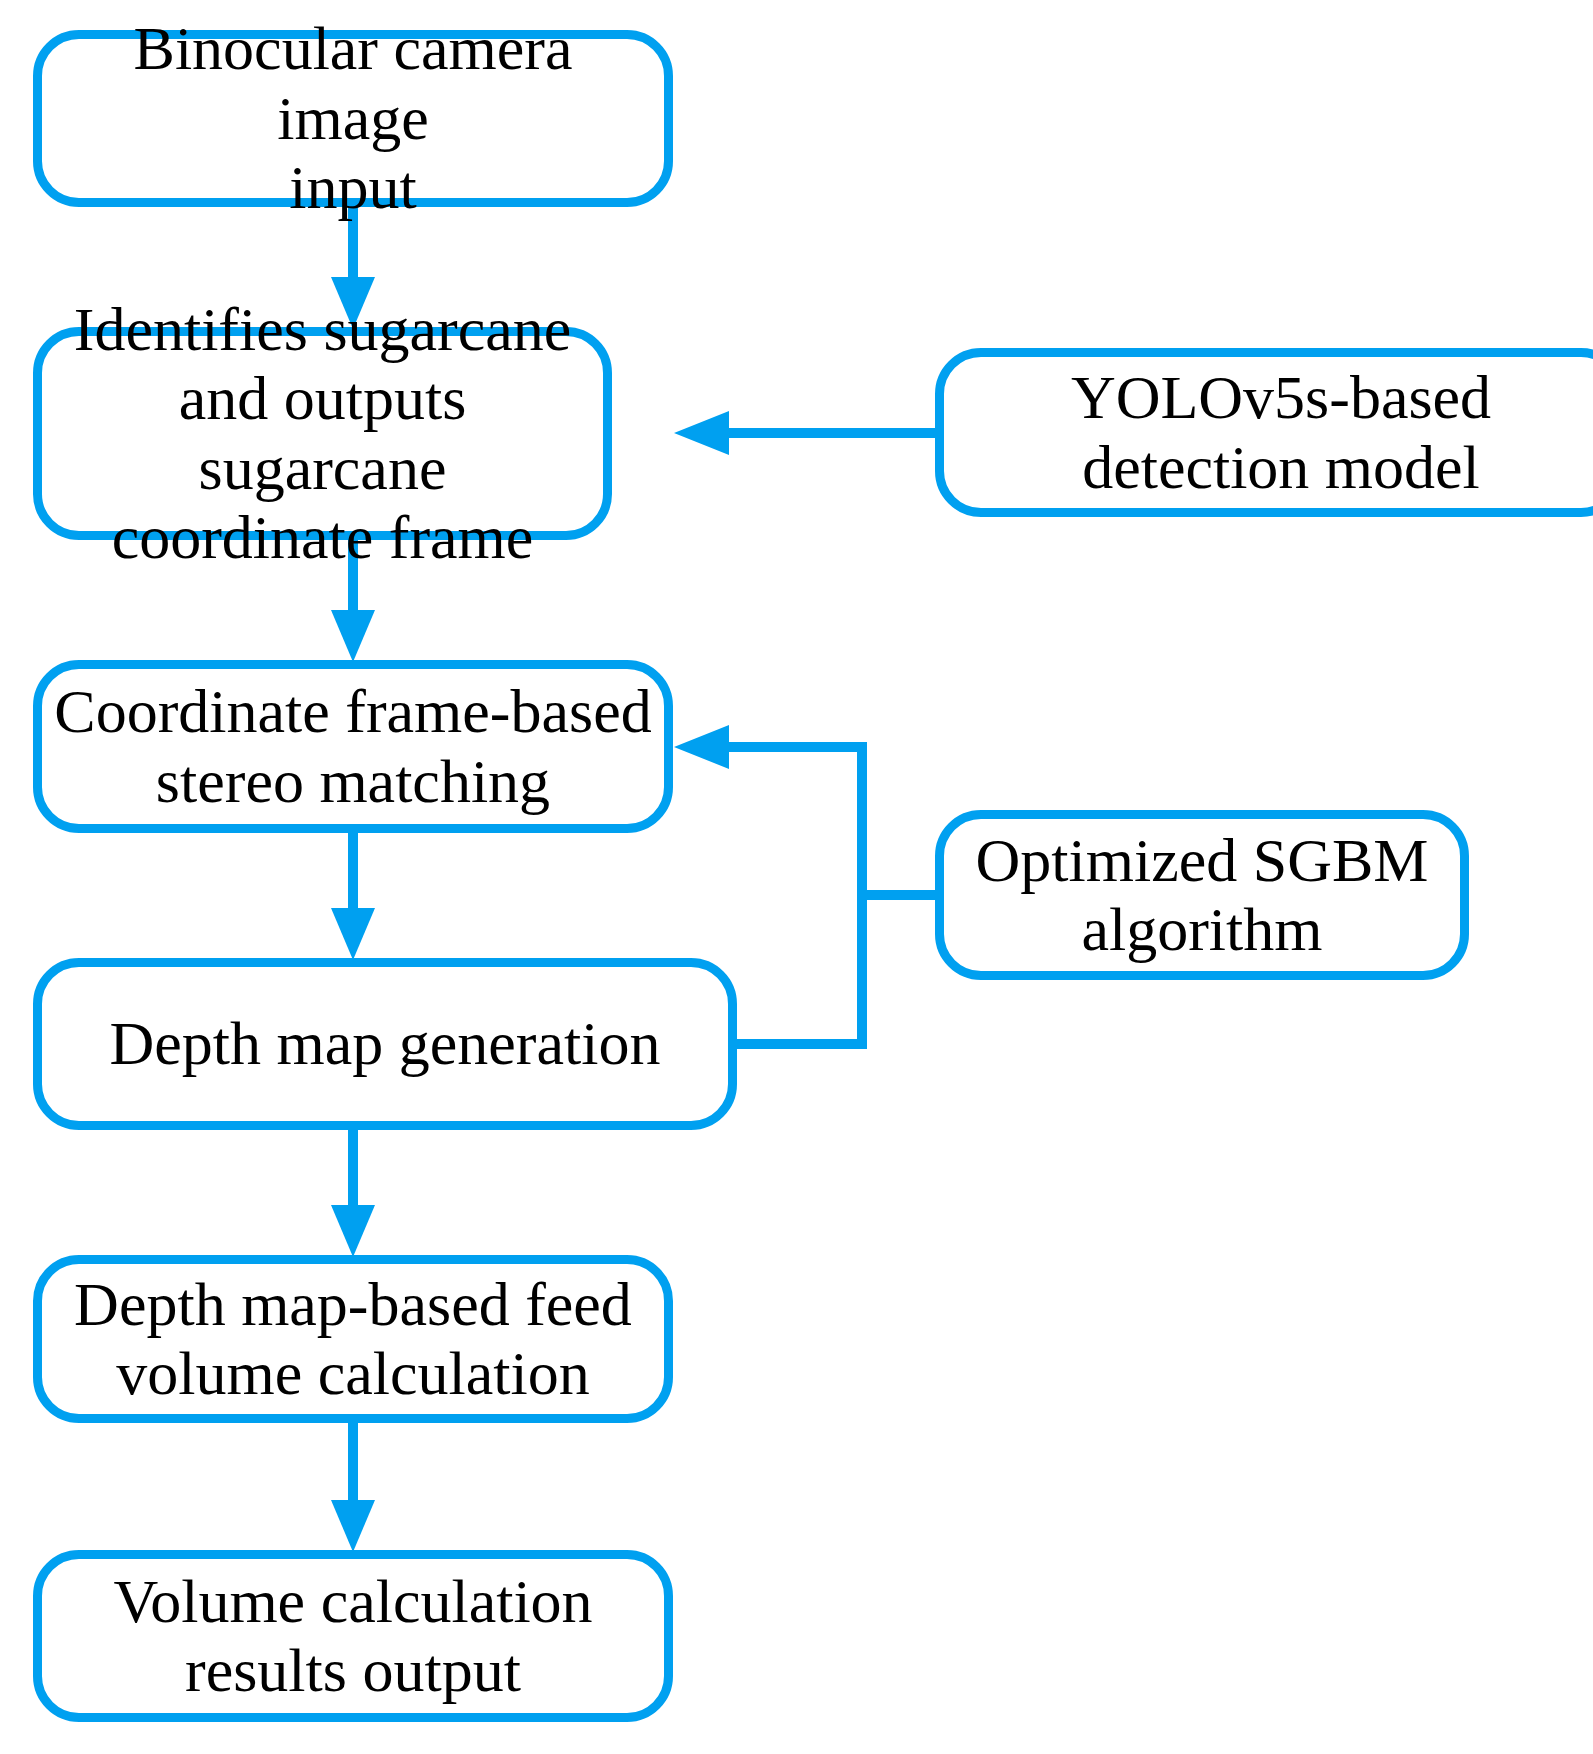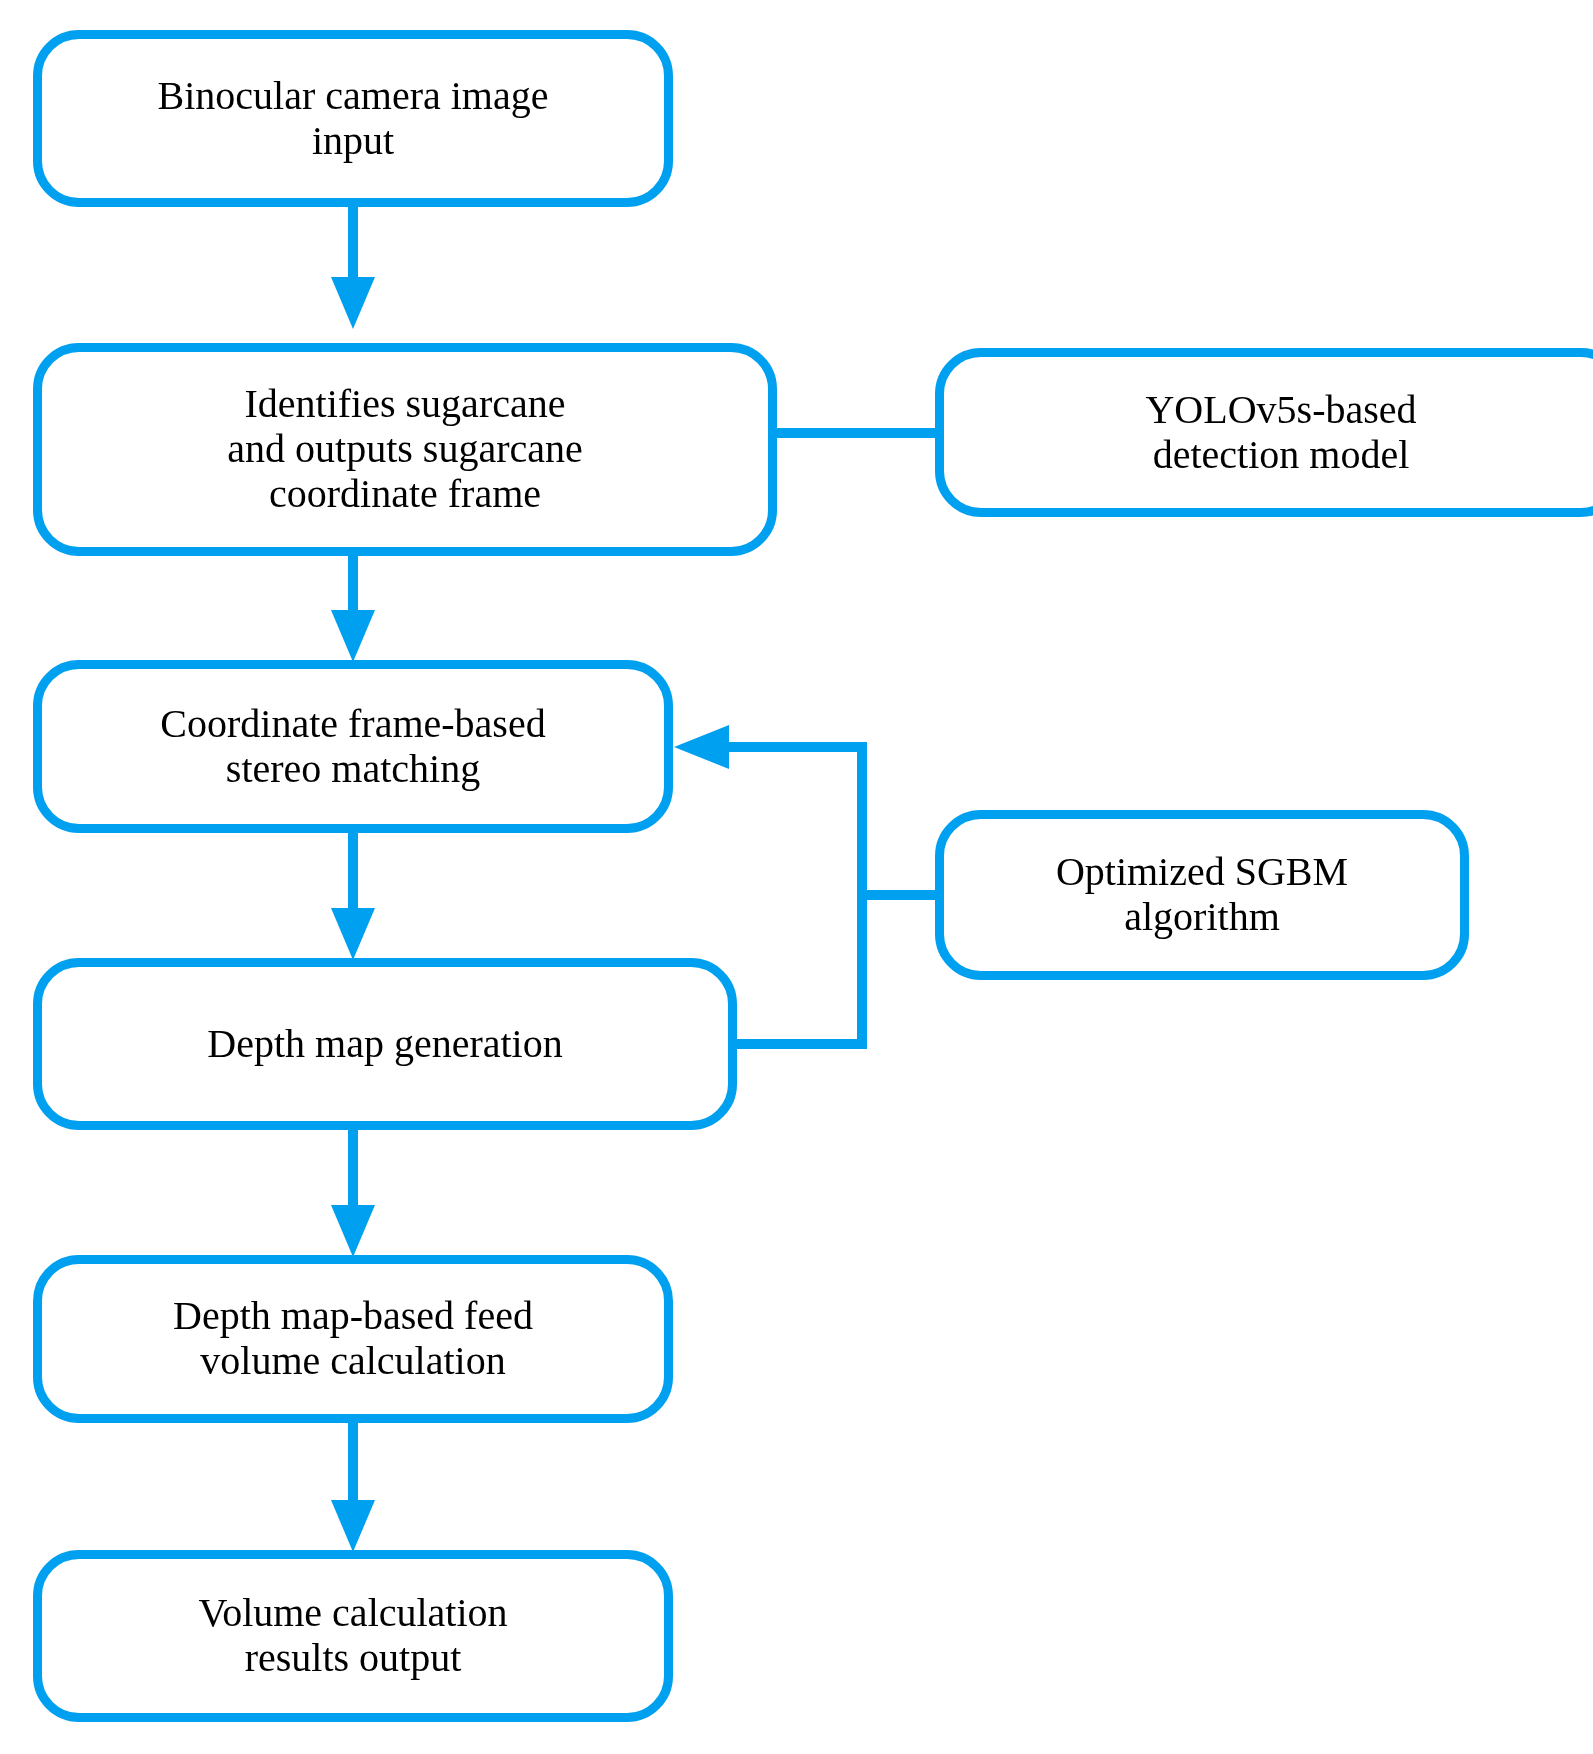--- a/index.html
+++ b/index.html
@@ -16,28 +16,28 @@
   .node {
     position: absolute;
     background: var(--paper);
     border: 9px solid var(--accent);
     border-radius: 46px;
     display: flex;
     align-items: center;
     justify-content: center;
     text-align: center;
     color: var(--ink);
-    font-size: 40px;
+    font-size: 62px;
     line-height: 1.12;
     padding: 4px 10px;
   }
   .node .label { white-space: pre-line; }
   
   .n-binocular  { left: 33px;  top: 30px;   width: 640px; height: 177px; }
-  .n-identify   { left: 33px;  top: 327px;  width: 744px; height: 213px; margin-top: 16px; }
+  .n-identify   { left: 33px;  top: 327px;  width: 579px; height: 213px; }
   .n-stereo     { left: 33px;  top: 660px;  width: 640px; height: 173px; text-align: center; }
   .n-depthmap   { left: 33px;  top: 958px;  width: 704px; height: 172px; }
   .n-feedvolume { left: 33px;  top: 1255px; width: 640px; height: 168px; }
   .n-results    { left: 33px;  top: 1550px; width: 640px; height: 172px; }
   
   .n-yolo       { left: 935px; top: 348px;  width: 692px; height: 169px; }
   .n-sgbm       { left: 935px; top: 810px;  width: 534px; height: 170px; }
 
   .connector-layer {
     position: absolute;

